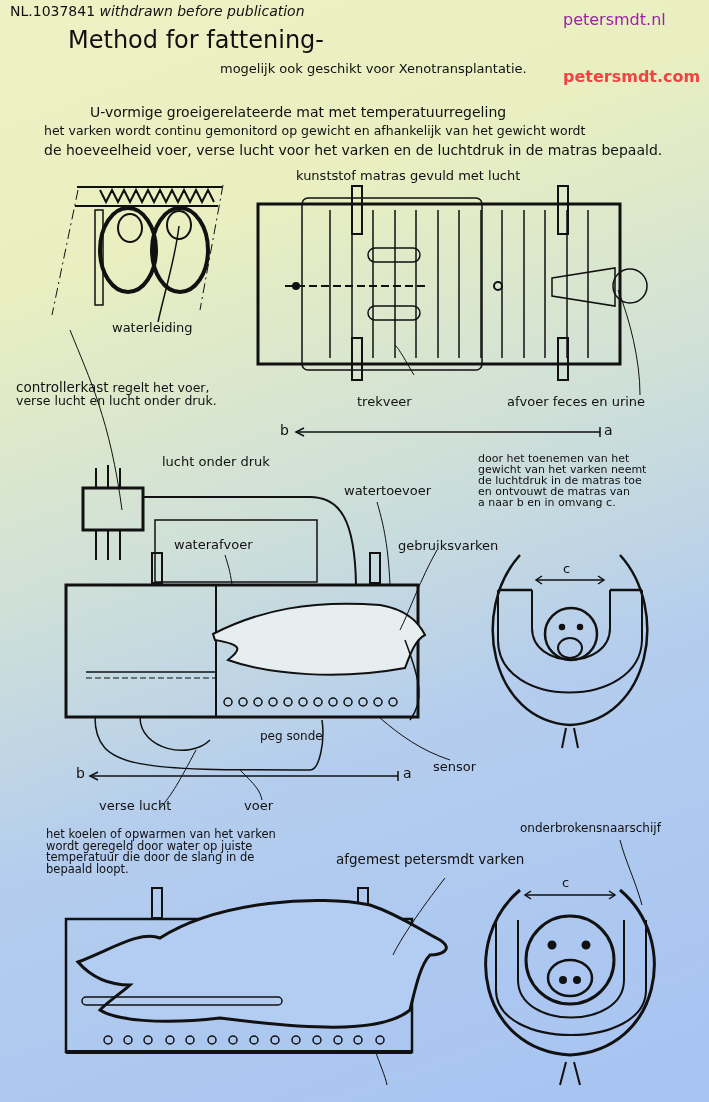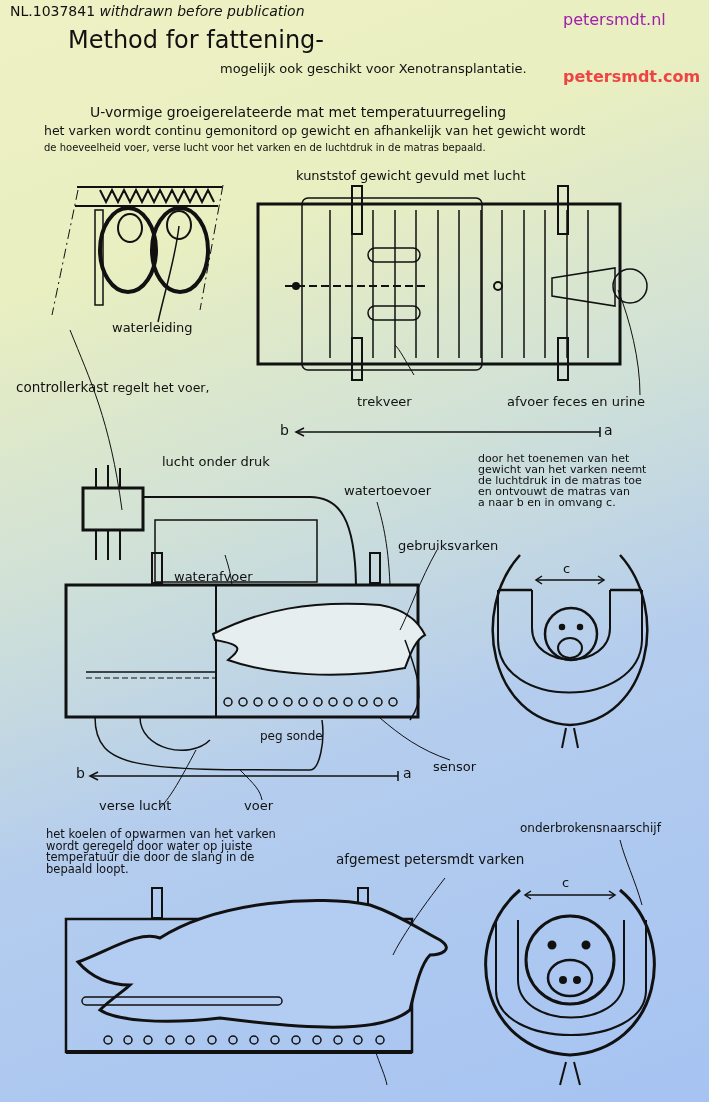--- a/index.html
+++ b/index.html
@@ -17,21 +17,21 @@
   <span>NL.1037841</span>
   <i>withdrawn before publication</i>
 </div>
 <div class="t" style="left:68px;top:28px;font-size:24px;font-weight:normal;">Method for fattening-</div>
 <div class="t" style="left:563px;top:12px;font-size:16px;font-weight:normal;color:#a21caf;">petersmdt.nl</div>
 <div class="t" style="left:563px;top:33px;font-size:16px;font-weight:bold;color:#ef4444;margin-top:36px;">petersmdt.com</div>
 <div class="t" style="left:220px;top:62px;font-size:13px;">mogelijk ook geschikt voor Xenotransplantatie.</div>
 
 <div class="t" style="left:90px;top:105px;font-size:14px;">U-vormige groeigerelateerde mat met temperatuurregeling</div>
 <div class="t" style="left:44px;top:124px;font-size:12.5px;">het varken wordt continu gemonitord op gewicht en afhankelijk van het gewicht wordt</div>
-<div class="t" style="left:44px;top:143px;font-size:10px;">de hoeveelheid voer, verse lucht voor het varken en de luchtdruk in de matras bepaald.</div>
+<div class="t" style="left:44px;top:143px;font-size:14px;">de hoeveelheid voer, verse lucht voor het varken en de luchtdruk in de matras bepaald.</div>
 
 <svg width="709" height="1102">
 
   <g class="ln" stroke-width="2">
     <line x1="77" y1="187" x2="222" y2="187"></line>
     <polyline points="100,190 106,202 112,190 118,202 124,190 130,202 136,190 142,202 148,190 154,202 160,190 166,202 172,190 178,202 184,190 190,202 196,190 202,202 208,190 214,202"></polyline>
     <line x1="75" y1="206" x2="218" y2="206"></line>
     <rect x="95" y="210" width="8" height="95" stroke-width="1.5"></rect>
     <ellipse cx="128" cy="250" rx="28" ry="42" stroke-width="4"></ellipse>
     <ellipse cx="180" cy="250" rx="28" ry="42" stroke-width="4"></ellipse>
@@ -190,32 +190,33 @@
     <path d="M620,840 C625,860 635,880 642,905" stroke-width="1"></path>
   </g>
   <g class="ln" stroke-width="1.5">
     <line x1="525" y1="895" x2="615" y2="895"></line>
     <polyline points="531,891 525,895 531,899"></polyline>
       <polyline points="609,891 615,895 609,899"></polyline>
   </g>
 </svg>
 
 <div class="t" style="left:112px;top:321px;font-size:13px;">waterleiding</div>
-<div class="t" style="left:296px;top:169px;font-size:13px;">kunststof gewicht gevuld met lucht</div>
+<div class="t" style="left:296px;top:169px;font-size:13px;">kunststof matras gevuld met lucht</div>
 <div class="t" style="left:357px;top:395px;font-size:13px;">trekveer</div>
 <div class="t" style="left:507px;top:395px;font-size:13px;">afvoer feces en urine</div>
 <div class="t" style="left:280px;top:423px;font-size:14px;">b</div>
 <div class="t" style="left:604px;top:423px;font-size:14px;">a</div>
 
 <div class="t" style="left:16px;top:380px;font-size:12.5px;">
   <span style="font-size:13.5px;">controllerkast</span><span> regelt het voer,</span><br>
+  <span>verse lucht en lucht onder druk.</span>
 </div>
 <div class="t" style="left:162px;top:455px;font-size:13px;">lucht onder druk</div>
 <div class="t" style="left:344px;top:484px;font-size:13px;">watertoevoer</div>
-<div class="t" style="left:174px;top:538px;font-size:13px;margin-top:32px;">waterafvoer</div>
+<div class="t" style="left:174px;top:538px;font-size:13px;">waterafvoer</div>
 <div class="t" style="left:398px;top:531px;font-size:13px;margin-top:8px;">gebruiksvarken</div>
 <div class="t" style="left:260px;top:730px;font-size:12px;">peg sonde</div>
 <div class="t" style="left:433px;top:760px;font-size:13px;">sensor</div>
 <div class="t" style="left:76px;top:766px;font-size:14px;">b</div>
 <div class="t" style="left:403px;top:766px;font-size:14px;">a</div>
 <div class="t" style="left:99px;top:799px;font-size:13px;">verse lucht</div>
 <div class="t" style="left:244px;top:799px;font-size:13px;">voer</div>
 <div class="t" style="left:563px;top:562px;font-size:13px;">c</div>
 
 <div class="t" style="left:478px;top:453px;font-size:11px;line-height:11px;">

